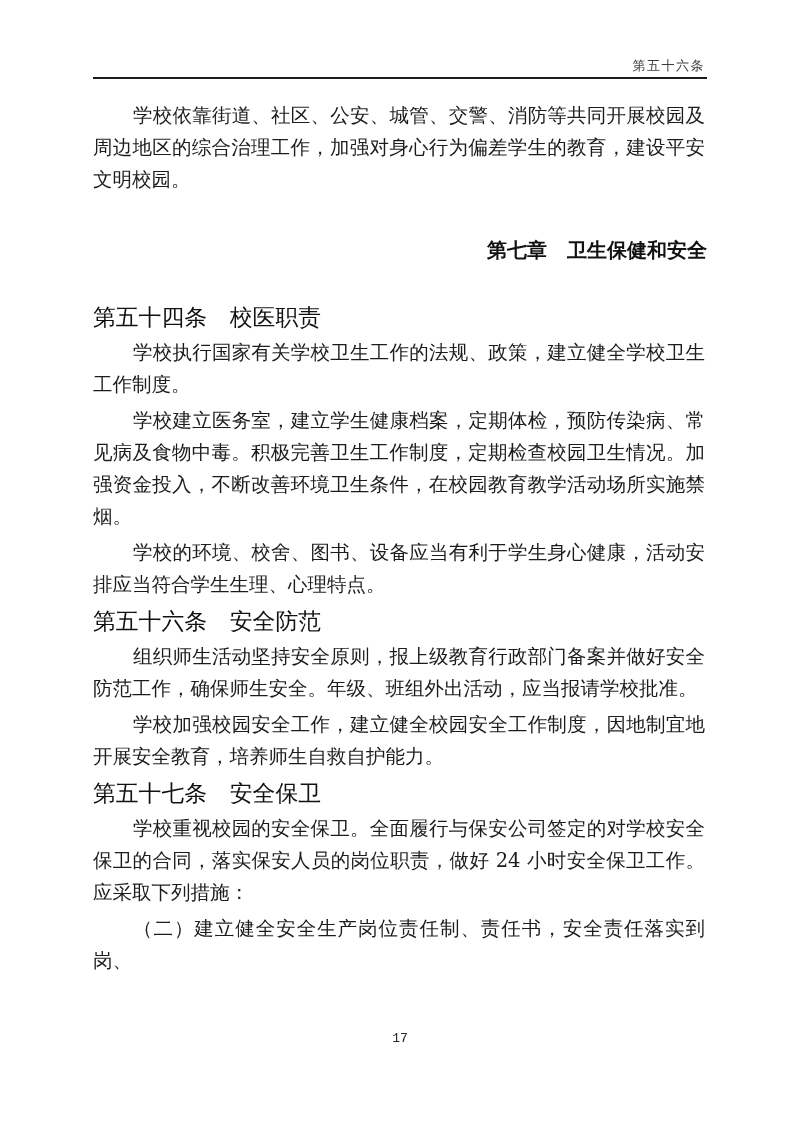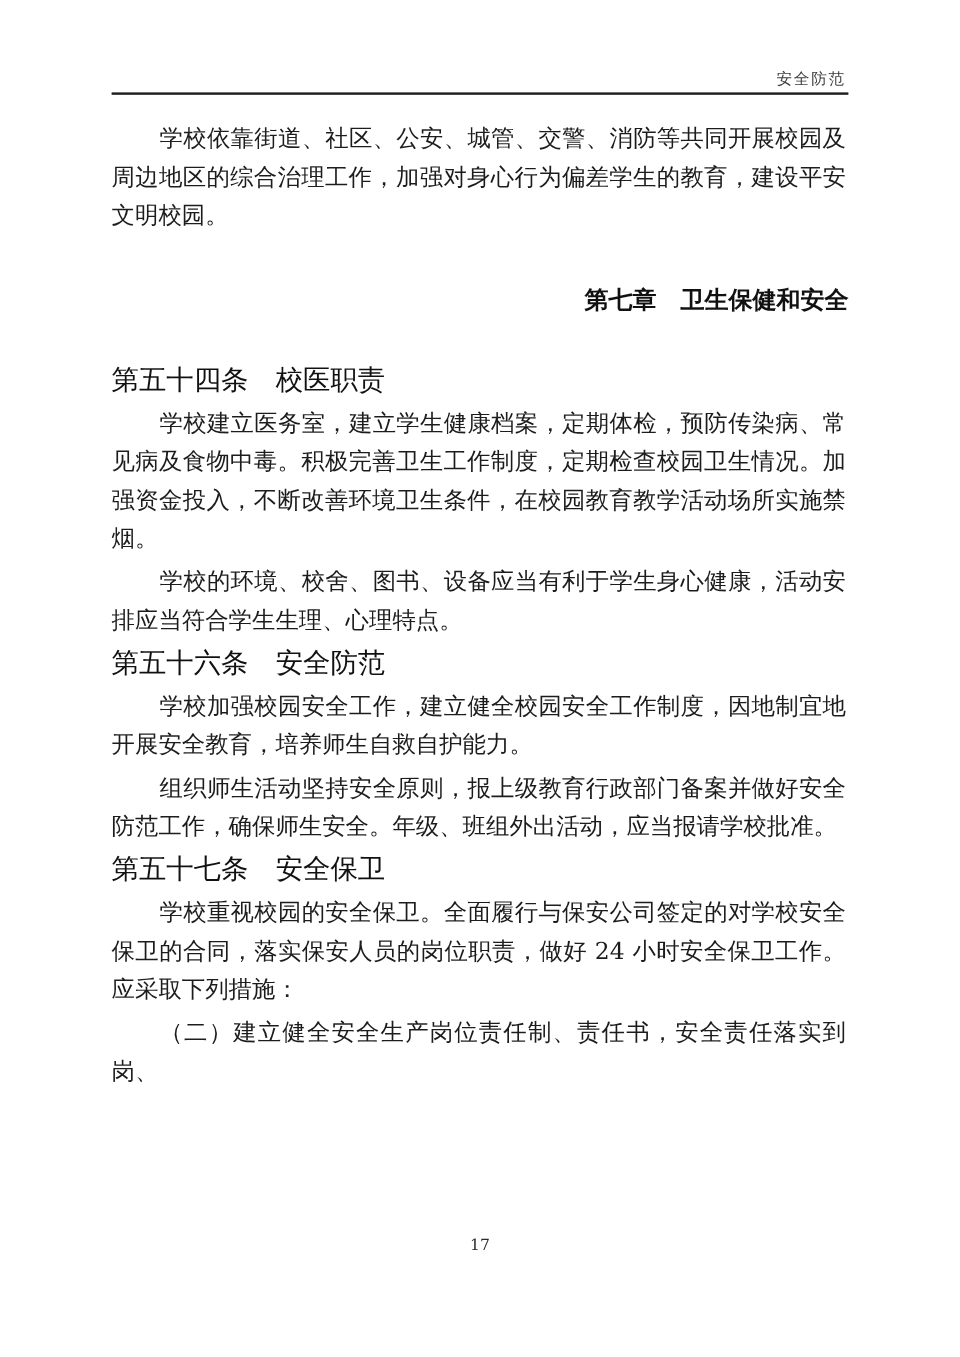--- a/index.html
+++ b/index.html
@@ -63,40 +63,42 @@
     color: #111111;
   }
   .footer {
     position: absolute;
     top: 1031px;
     left: 0;
     right: 0;
     text-align: center;
     font-size: 13px;
     color: #2a2a2a;
+    font-family: Liberation Mono, monospace;
   }
 </style>
 </head>
 <body>
 
 <div class="page">
   <div class="content">
 
-    <span class="header-title">安全防范</span>
+    <span class="header-title">第五十六条</span>
     <div class="header-rule"></div>
 
     <div class="flow">
       <p class="para">学校依靠街道、社区、公安、城管、交警、消防等共同开展校园及周边地区的综合治理工作，加强对身心行为偏差学生的教育，建设平安文明校园。</p>
       <h2 class="chapter-heading">第七章　卫生保健和安全</h2>
       <h3 class="article-heading">第五十四条　校医职责</h3>
+      <p class="para">学校执行国家有关学校卫生工作的法规、政策，建立健全学校卫生工作制度。</p>
       <p class="para">学校建立医务室，建立学生健康档案，定期体检，预防传染病、常见病及食物中毒。积极完善卫生工作制度，定期检查校园卫生情况。加强资金投入，不断改善环境卫生条件，在校园教育教学活动场所实施禁烟。</p>
       <p class="para">学校的环境、校舍、图书、设备应当有利于学生身心健康，活动安排应当符合学生生理、心理特点。</p>
       <h3 class="article-heading">第五十六条　安全防范</h3>
+      <p class="para">组织师生活动坚持安全原则，报上级教育行政部门备案并做好安全防范工作，确保师生安全。年级、班组外出活动，应当报请学校批准。</p>
       <p class="para">学校加强校园安全工作，建立健全校园安全工作制度，因地制宜地开展安全教育，培养师生自救自护能力。</p>
-      <p class="para">组织师生活动坚持安全原则，报上级教育行政部门备案并做好安全防范工作，确保师生安全。年级、班组外出活动，应当报请学校批准。</p>
       <h3 class="article-heading">第五十七条　安全保卫</h3>
       <p class="para">学校重视校园的安全保卫。全面履行与保安公司签定的对学校安全保卫的合同，落实保安人员的岗位职责，做好 24 小时安全保卫工作。应采取下列措施：</p>
       <p class="para">（二）建立健全安全生产岗位责任制、责任书，安全责任落实到岗、</p>
     </div>
 
     <div class="footer">
       <span>17</span>
     </div>
 
   </div>

